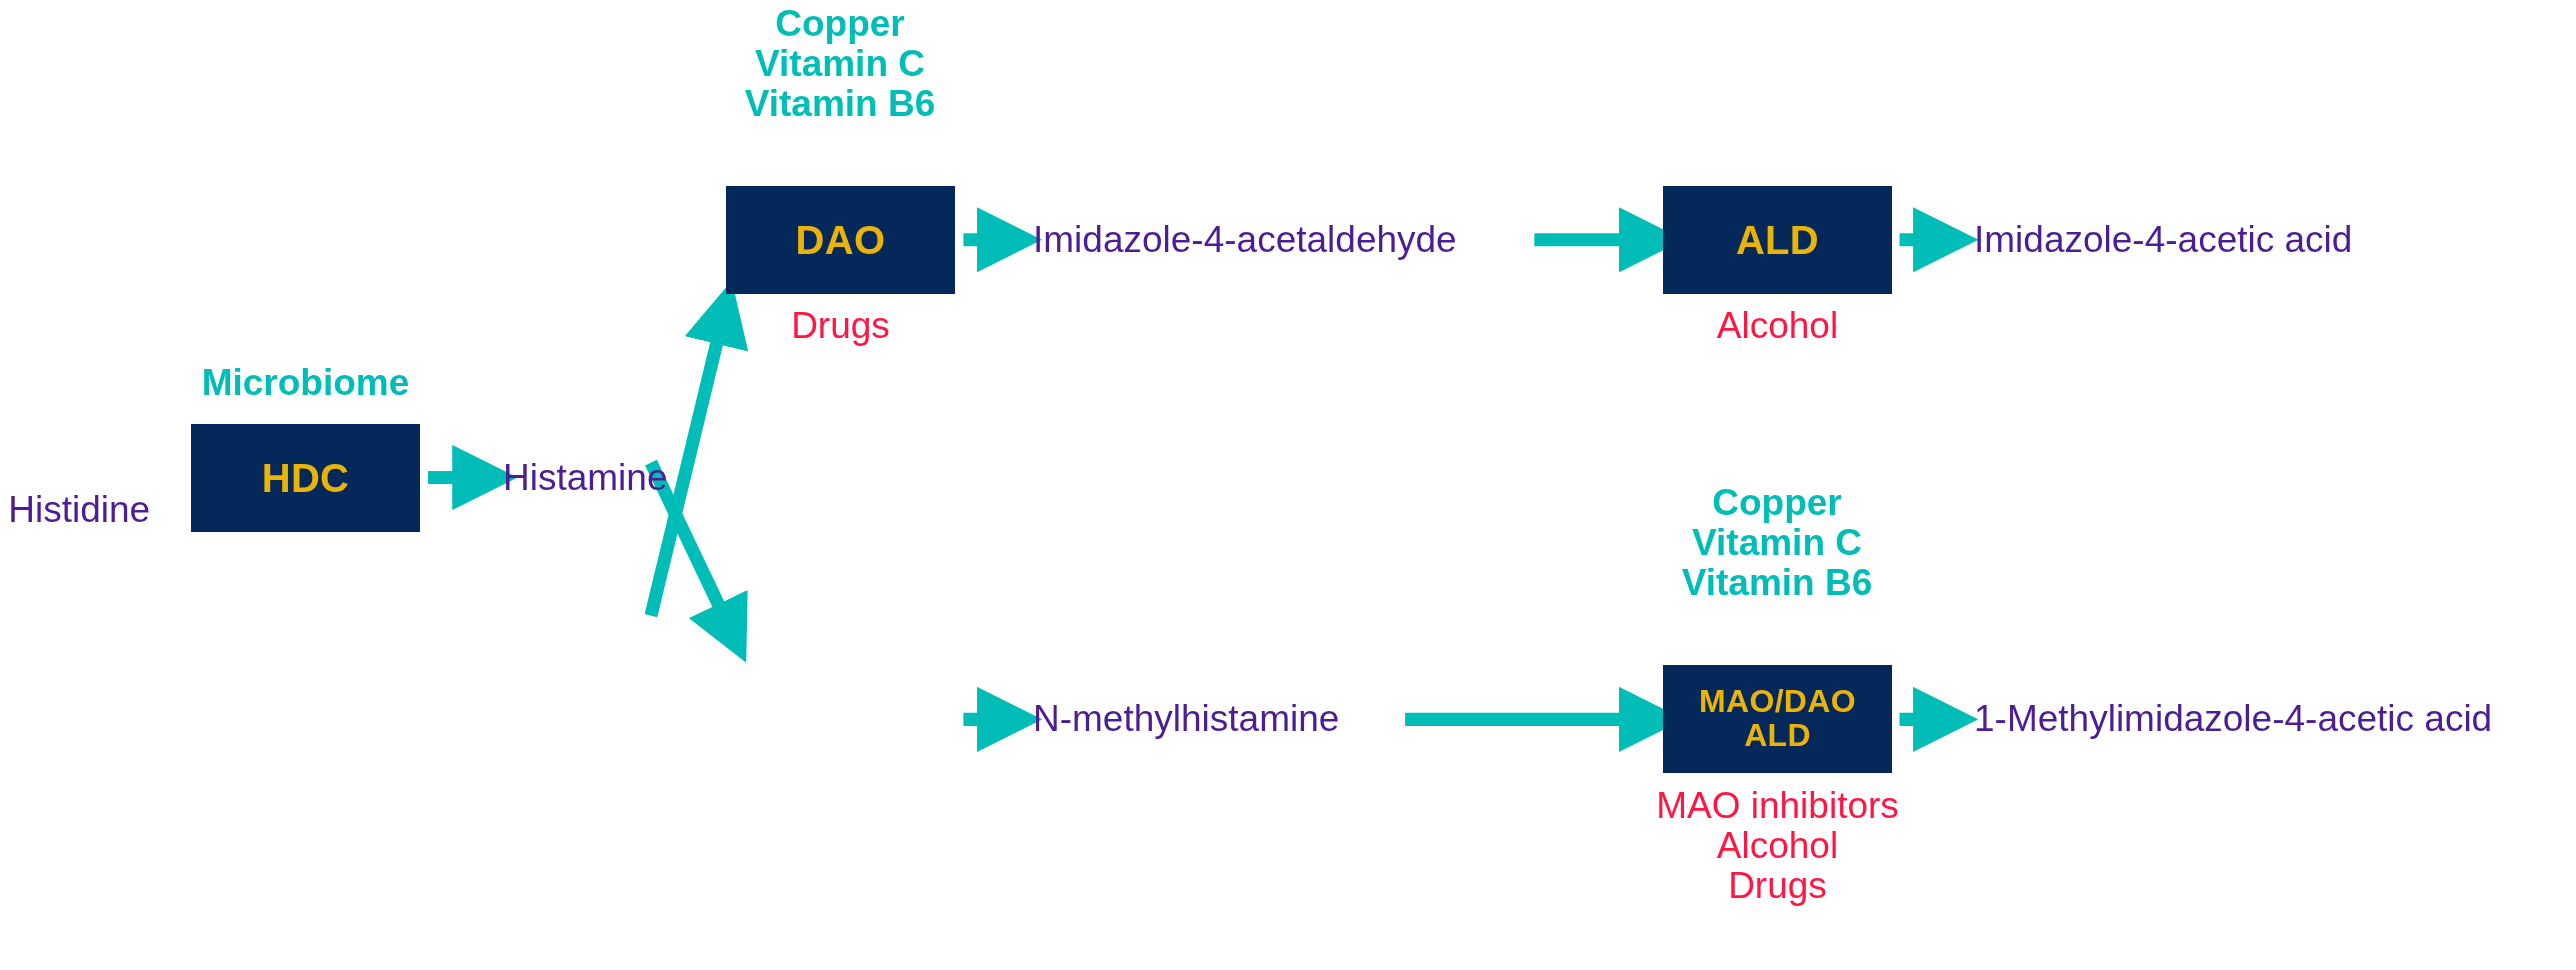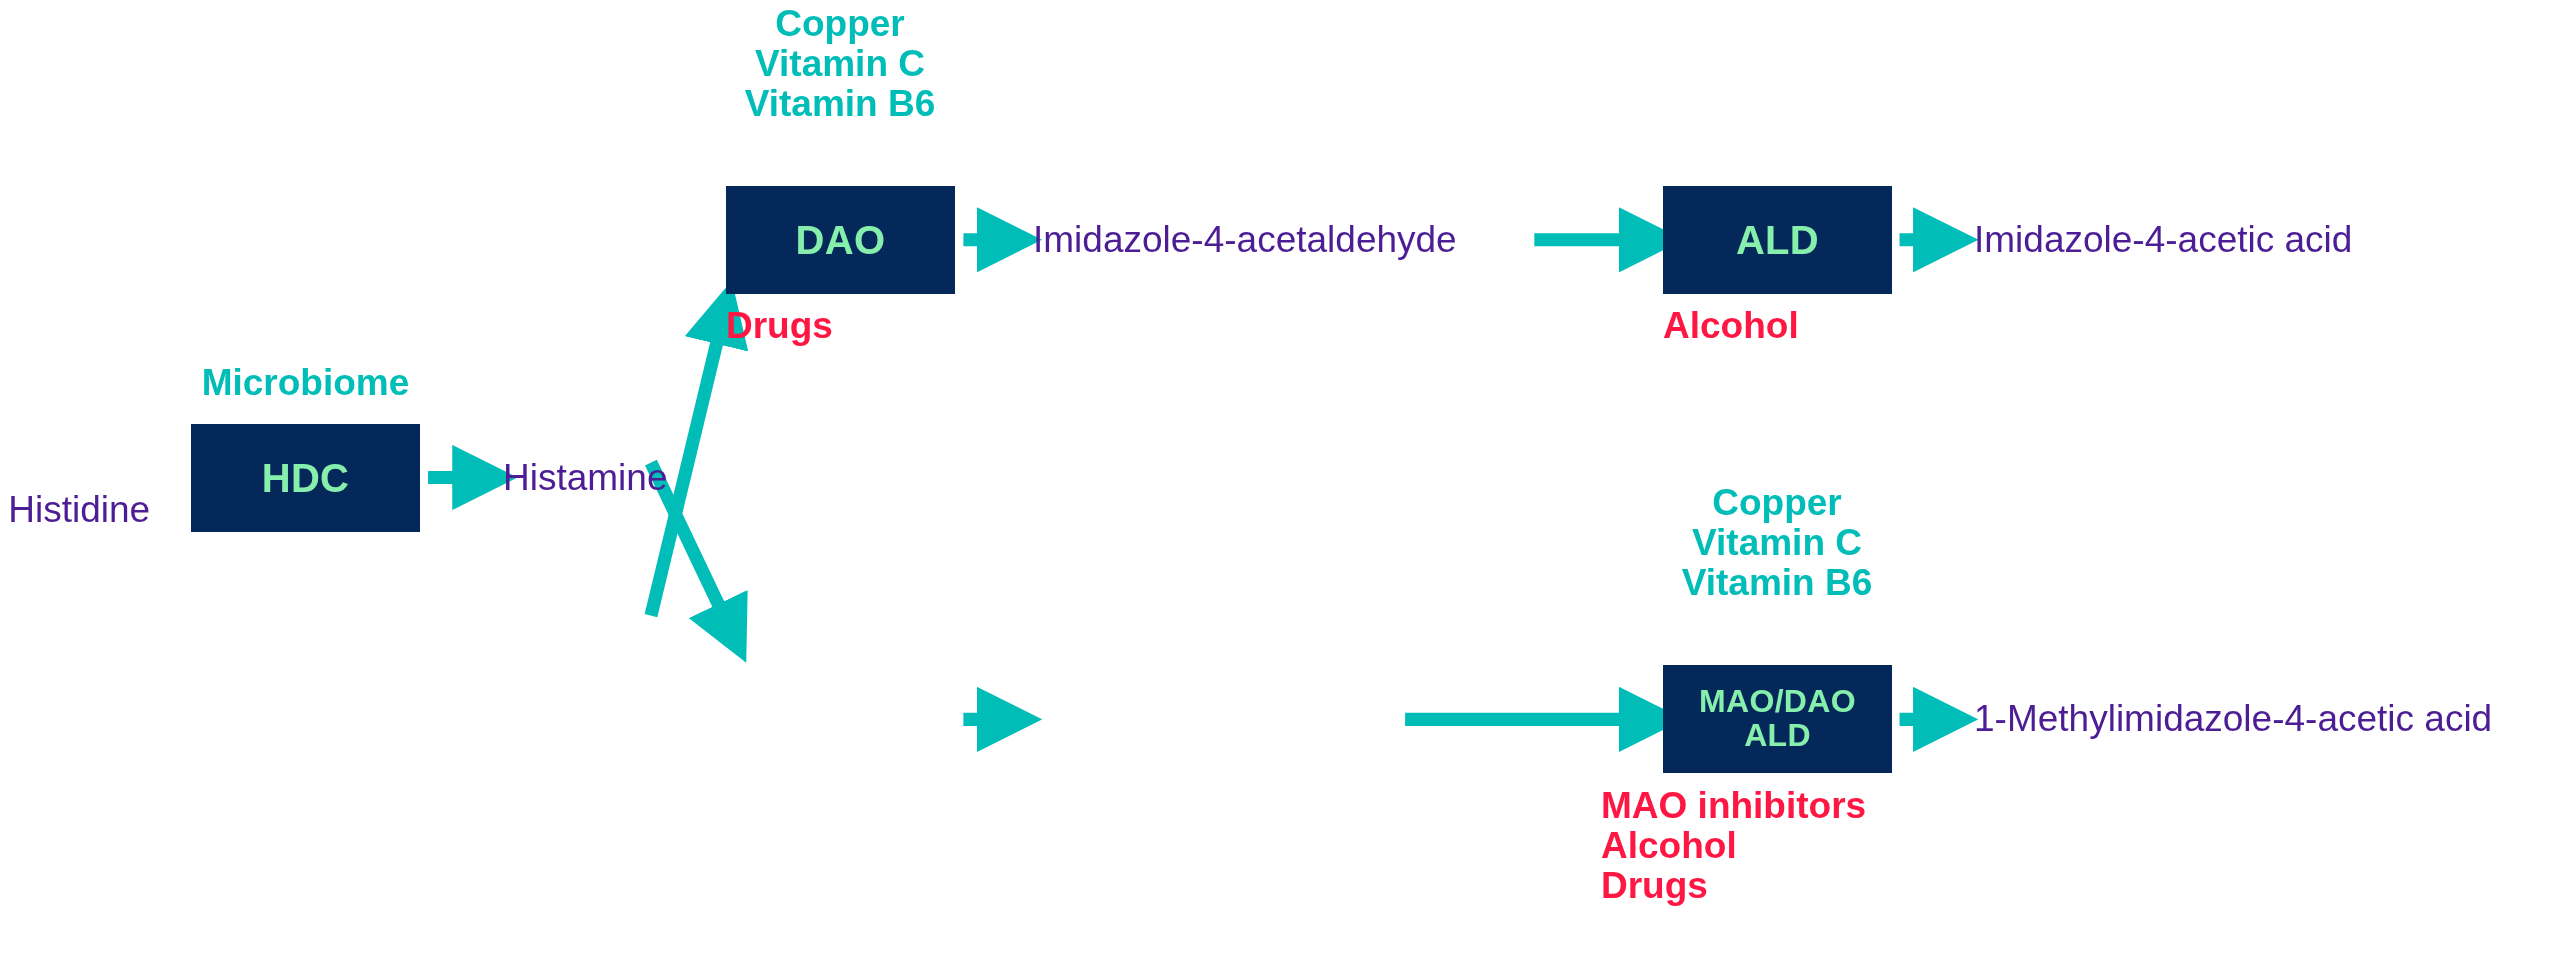--- a/index.html
+++ b/index.html
@@ -15,21 +15,21 @@
     width: 2576px;
     height: 971px;
     background: #ffffff;
     overflow: hidden;
   }
   .abs { position: absolute; }
 
   
   .enzyme-box {
     background: #04285a;
-    color: #86efac;
+    color: #eab308;
     font-weight: bold;
     display: flex;
     align-items: center;
     justify-content: center;
     text-align: center;
     line-height: 1.05;
     letter-spacing: 0.3px;
   }
   .enzyme-box .lbl { display: block; }
 
@@ -48,24 +48,24 @@
     font-size: 37px;
     line-height: 1.08;
     text-align: center;
     white-space: nowrap;
   }
   .cofactor .line { display: block; }
 
   
   .inhibitor {
     color: #ff1744;
-    font-weight: bold;
+    font-weight: normal;
     font-size: 37px;
     line-height: 1.08;
-    text-align: left;
+    text-align: center;
     white-space: nowrap;
   }
   .inhibitor .line { display: block; }
 
   
   .microbiome {
     color: #00bdb8;
     font-weight: bold;
     font-size: 37px;
     white-space: nowrap;
@@ -143,20 +143,21 @@
     <span class="lbl">ALD</span>
   </div>
 
   <div class="abs inhibitor" style="left:1663px; top:306px; width:229px;">
     <span class="line">Alcohol</span>
   </div>
 
   <div class="abs metabolite" style="left:1974px; top:221px;">Imidazole-4-acetic acid</div>
 
 
+  <div class="abs metabolite" style="left:1033px; top:700px;">N-methylhistamine</div>
 
   <div class="abs cofactor" style="left:1639px; top:483px; width:276px;">
     <span class="line">Copper</span>
     <span class="line">Vitamin C</span>
     <span class="line">Vitamin B6</span>
   </div>
 
   <div class="abs enzyme-box" style="left:1663px; top:665px; width:229px; height:108px; font-size:32px; flex-direction:column;">
     <span class="lbl">MAO/DAO</span>
     <span class="lbl">ALD</span>

